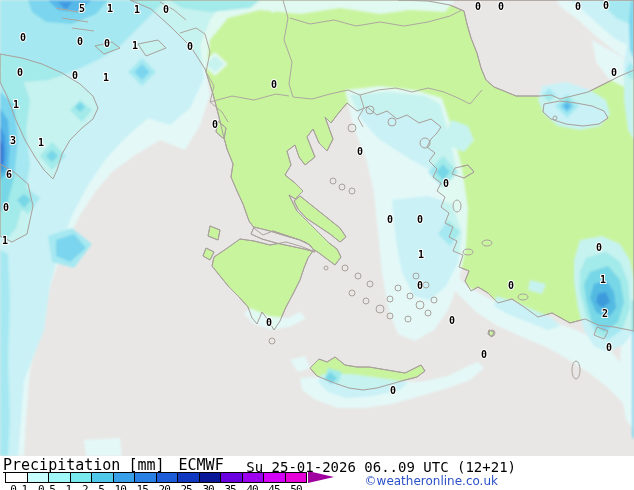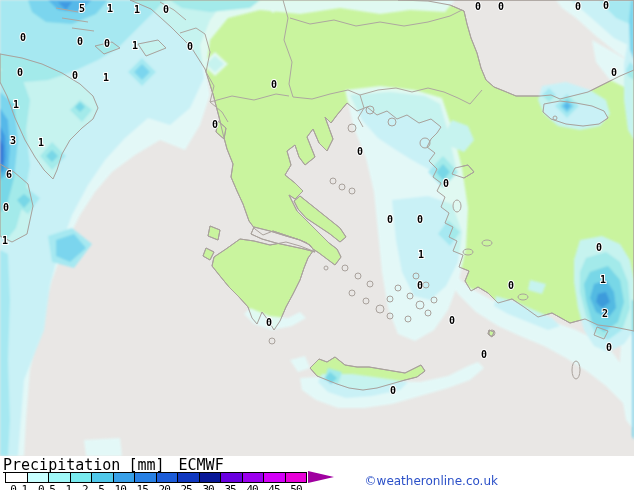--- a/index.html
+++ b/index.html
@@ -288,15 +288,16 @@
         <div class="tick">10</div>
         <div class="tick">15</div>
         <div class="tick">20</div>
         <div class="tick">25</div>
         <div class="tick">30</div>
         <div class="tick">35</div>
         <div class="tick">40</div>
         <div class="tick">45</div>
         <div class="tick">50</div>
       </div>
+    <div class="datetime">Su 25-01-2026 06..09 UTC (12+21)</div>
     <div class="copyright">©weatheronline.co.uk</div>
   </div>
 </div>
 
 </body></html>

